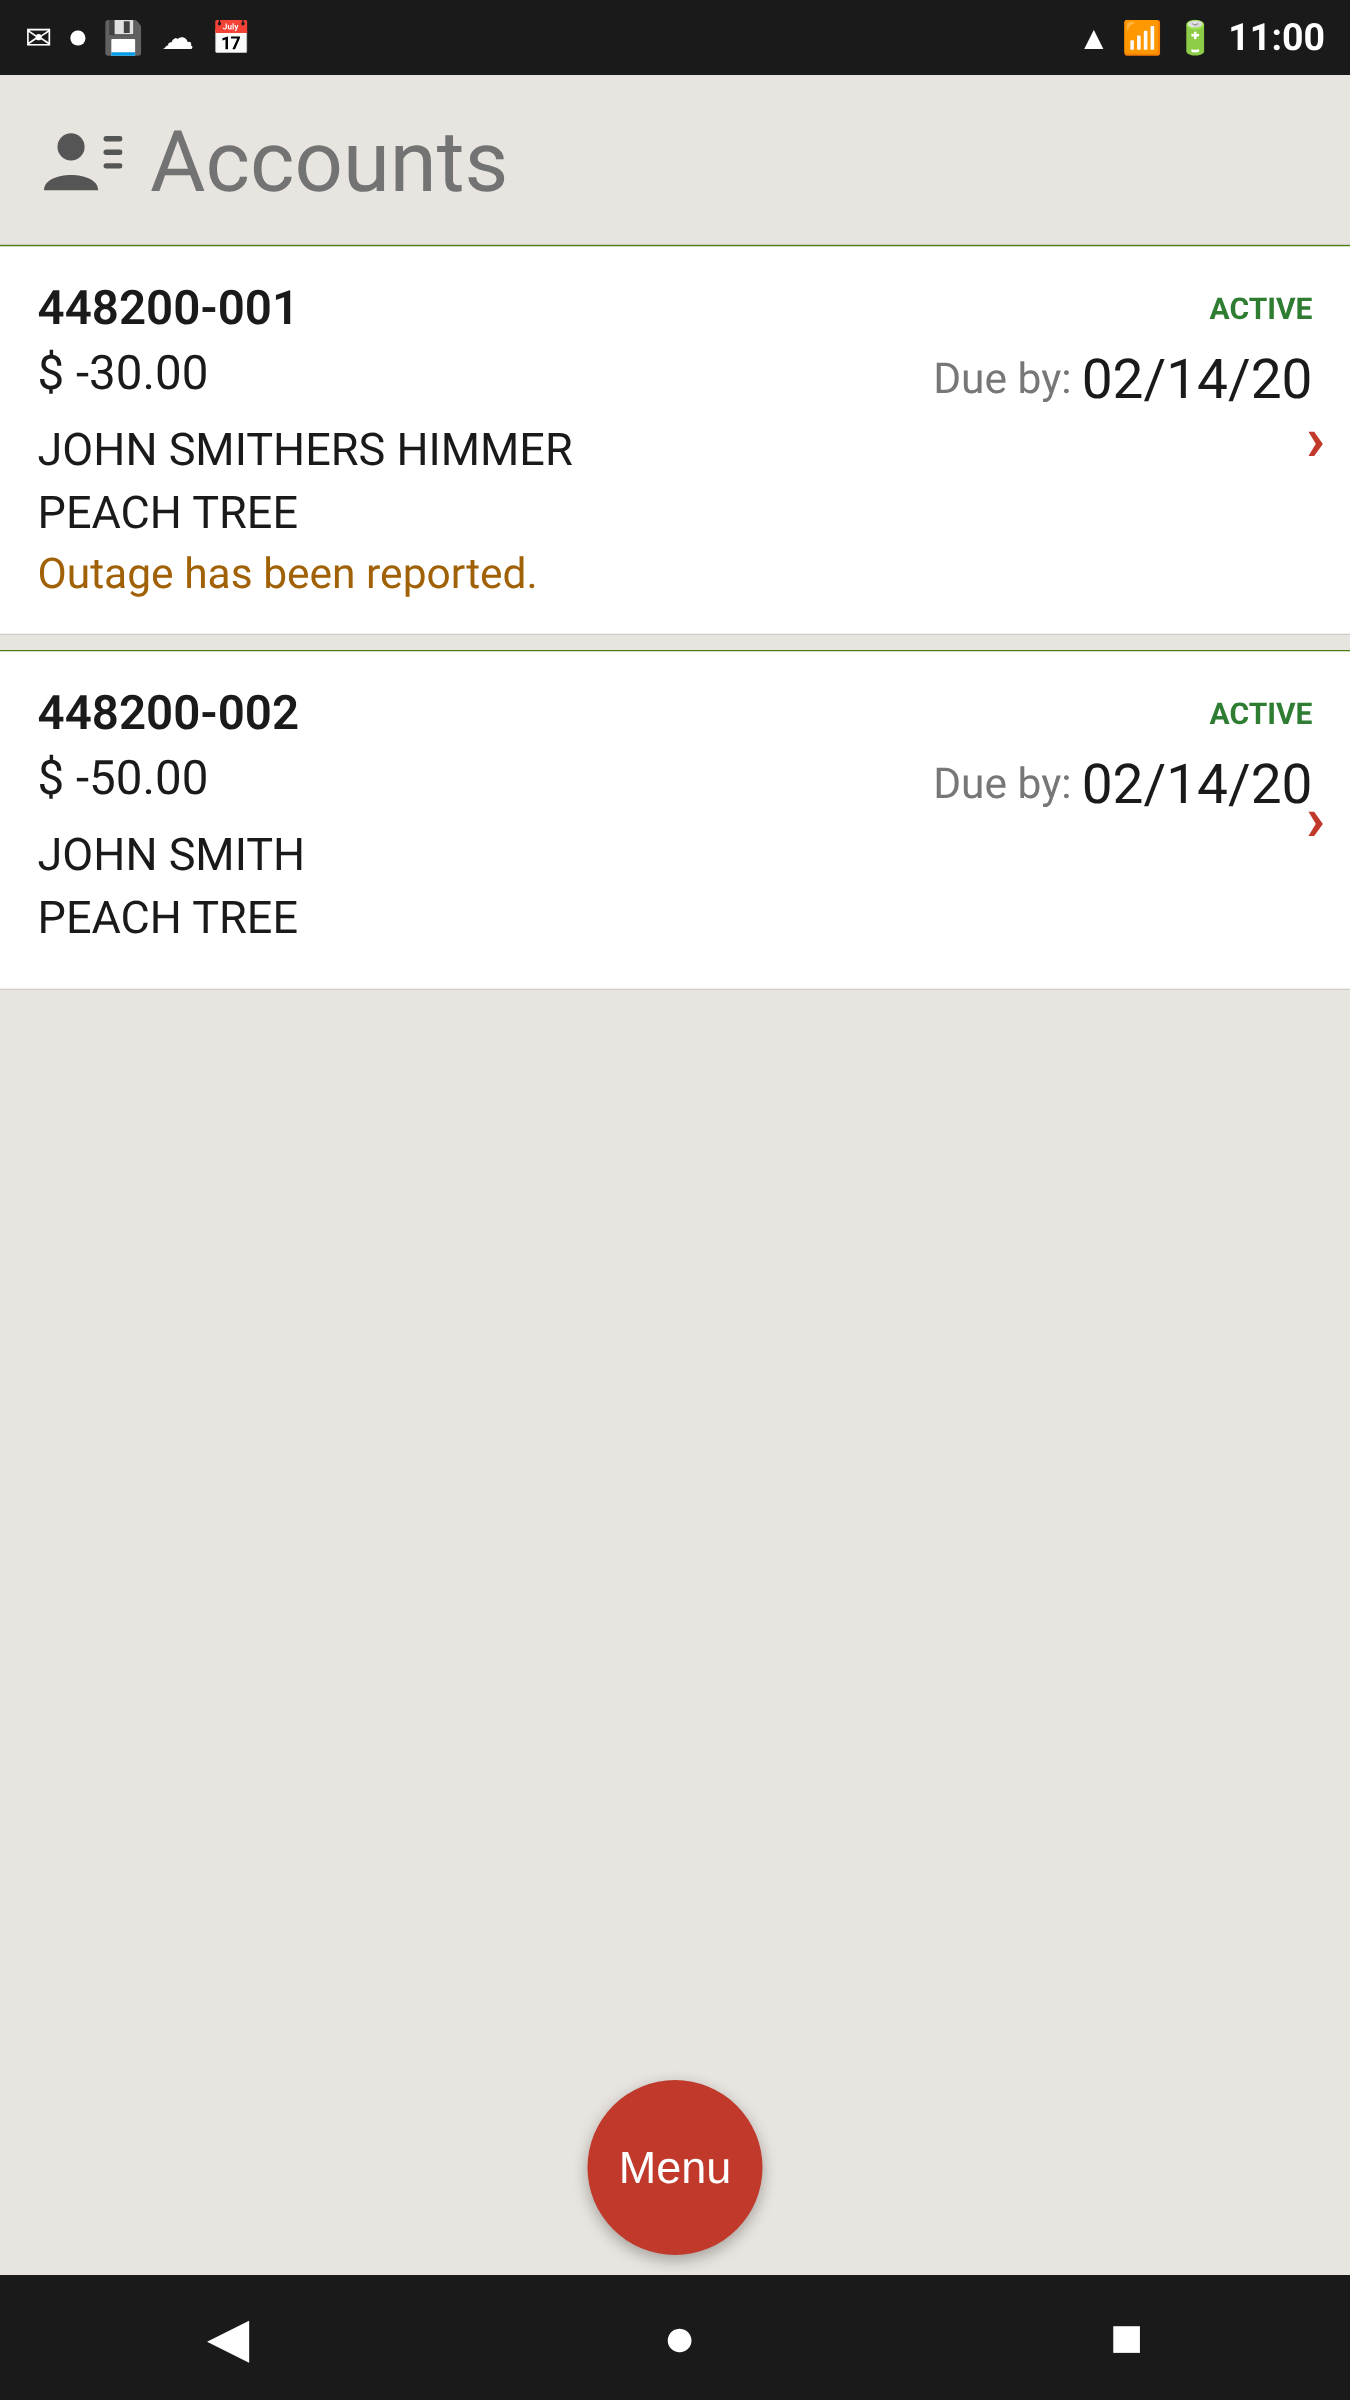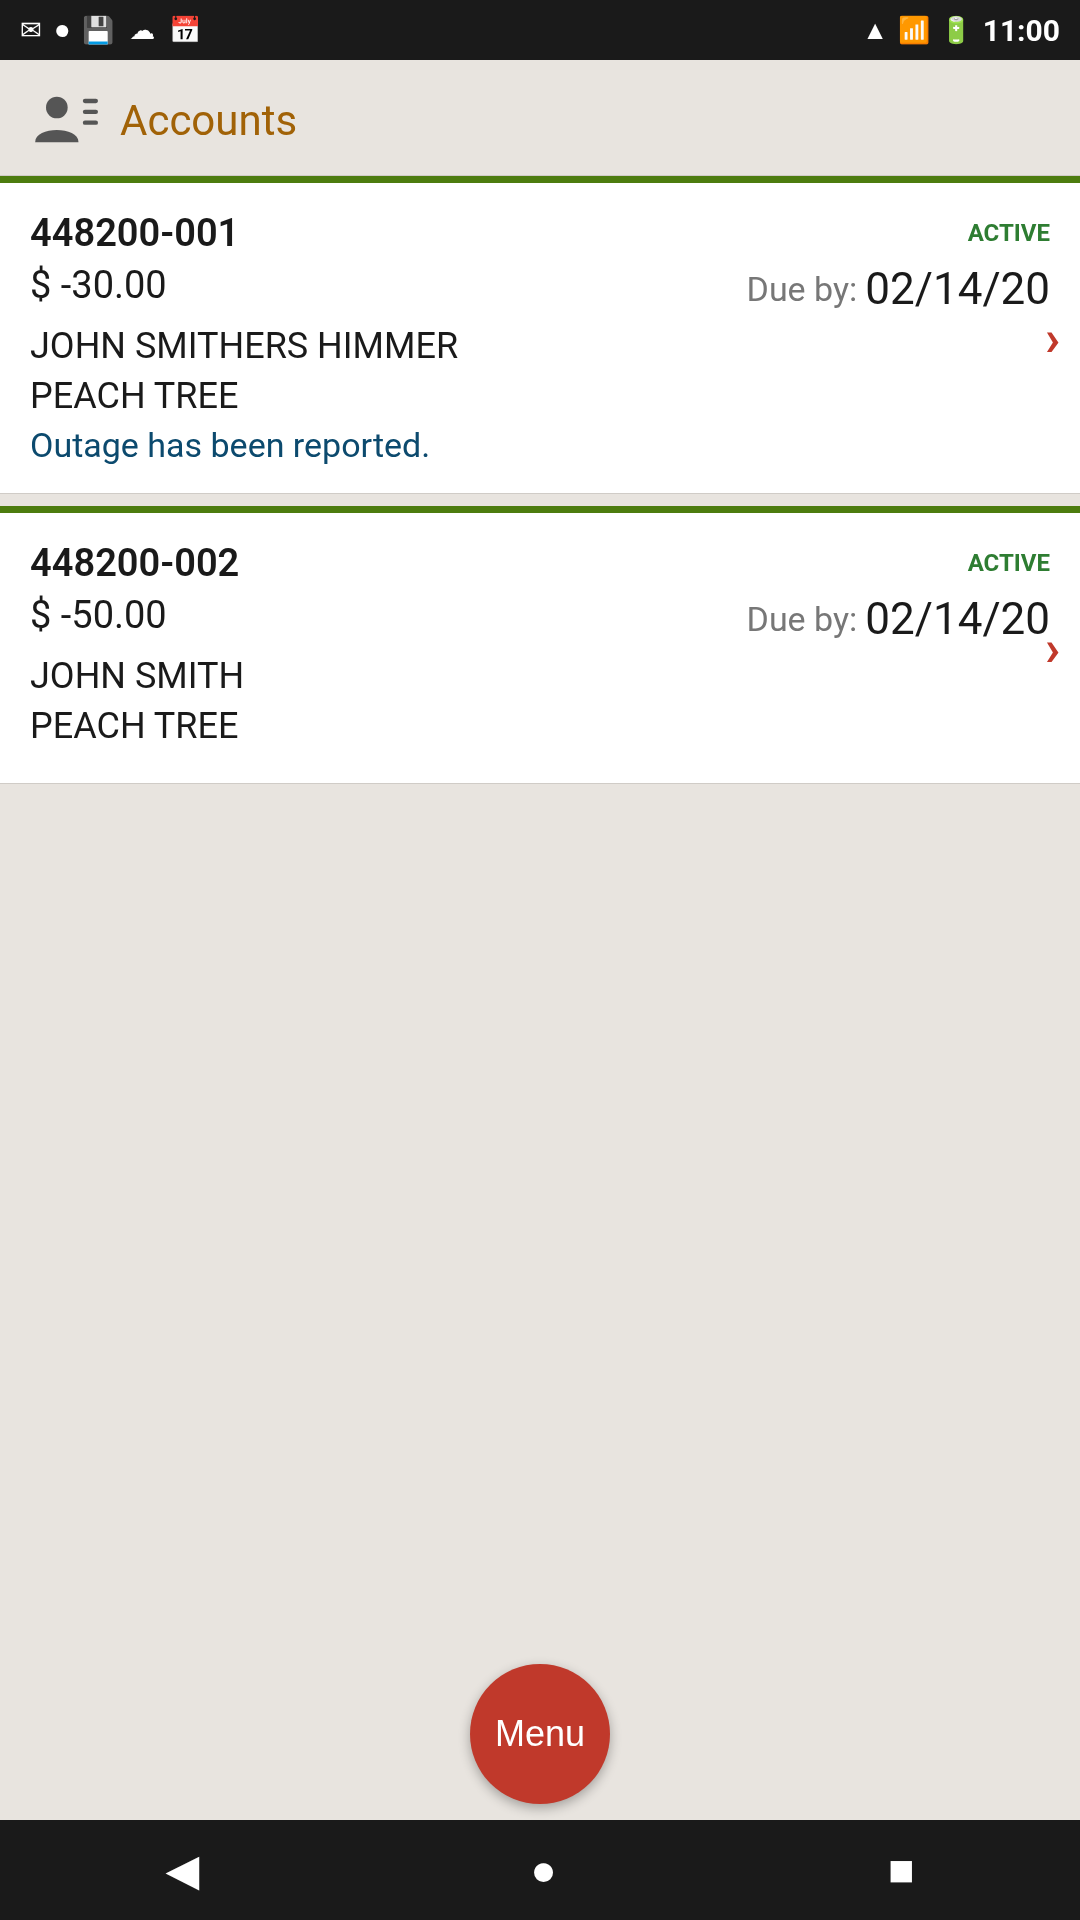--- a/index.html
+++ b/index.html
@@ -61,36 +61,36 @@
 
     .header-icon {
       width: 70px;
       height: 60px;
       display: flex;
       align-items: center;
       justify-content: center;
     }
 
     .header-title {
-      font-size: 42px;
+      font-size: 68px;
       font-weight: 400;
-      color: #a16207;
+      color: #737373;
       text-align: right;
     }
 
     
     .accounts-list {
       padding: 0;
     }
 
     .account-card {
       background-color: #ffffff;
       margin: 0;
       padding: 28px 30px 28px 30px;
-      border-top: 7px solid #4d7c0f;
+      border-top: 1px solid #4d7c0f;
       border-bottom: 1px solid #d0ccc7;
       position: relative;
       cursor: pointer;
       margin-bottom: 12px;
     }
 
     .account-card-row1 {
       display: flex;
       justify-content: space-between;
       align-items: center;
@@ -147,21 +147,21 @@
 
     .account-location {
       font-size: 36px;
       color: #1a1a1a;
       text-transform: uppercase;
       margin-bottom: 8px;
     }
 
     .account-outage {
       font-size: 34px;
-      color: #0c4a6e;
+      color: #a16207;
     }
 
     .chevron-right {
       position: absolute;
       right: 20px;
       top: 50%;
       transform: translateY(-50%);
       color: #c0392b;
       font-size: 50px;
       font-weight: bold;

